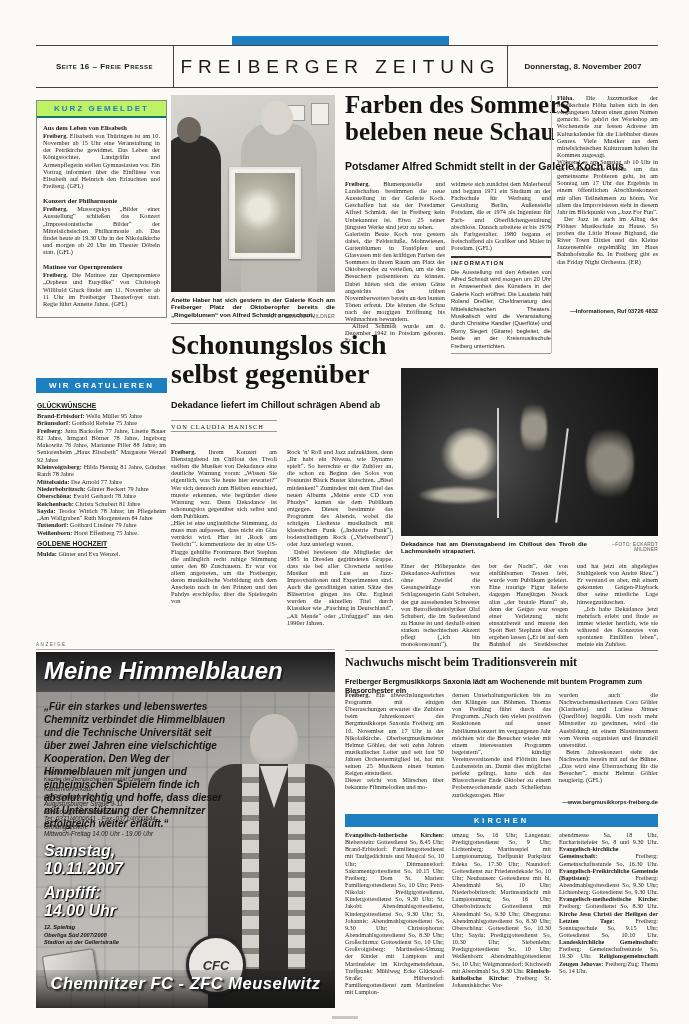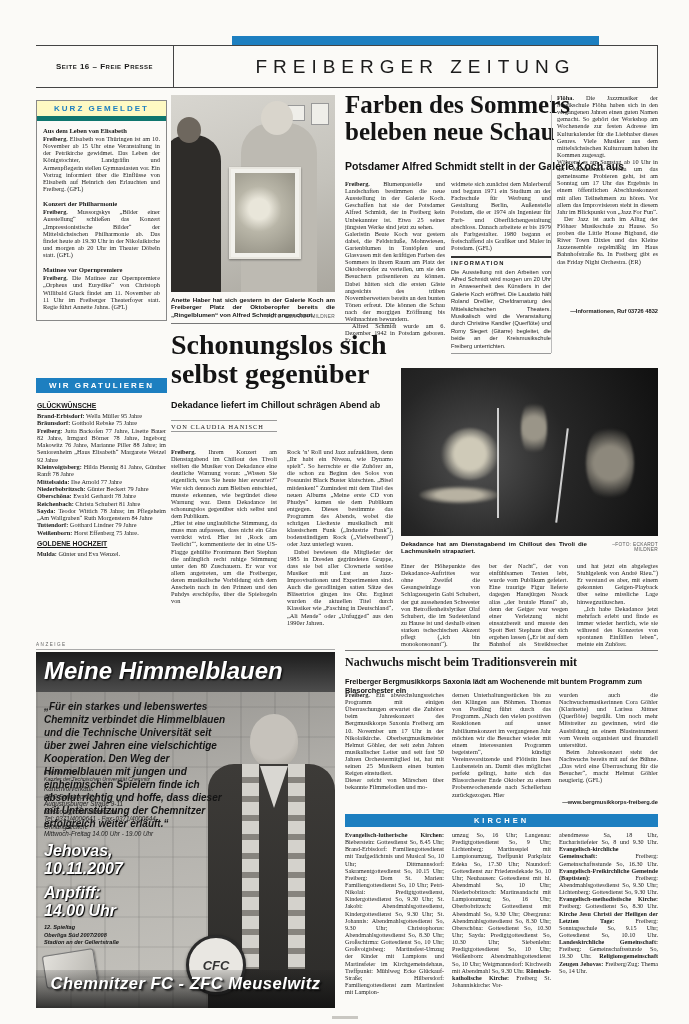--- a/index.html
+++ b/index.html
@@ -16,21 +16,21 @@
   .mast-right{width:150px;font-family:"Liberation Sans",sans-serif;font-weight:bold;font-size:8px}
   
   .serif-body{font-size:6.3px;line-height:1.13;text-align:justify;overflow:hidden}
   .serif-body p + p{text-indent:7px}
   .credit{font-family:"Liberation Sans",sans-serif;font-size:4.8px;color:#555;text-align:right;text-transform:uppercase;letter-spacing:.3px}
   .hrule{position:absolute;height:1px;background:#777}
   .vrule{position:absolute;width:1px;background:#bbb}
   
   .kurz{position:absolute;left:36px;top:100px;width:131px;border:1px solid #888;background:#fbfaf7}
   .rail-head{font-family:"Liberation Sans",sans-serif;font-weight:bold;font-size:8px;letter-spacing:2px;text-transform:uppercase;text-align:center;padding:3px 0}
-  .kurz .rail-head{background:#fef9c3;color:var(--accent);border-bottom:5px solid #0f766e}
+  .kurz .rail-head{background:#bef264;color:var(--accent);border-bottom:2px solid #0f766e}
   .kurz-body{padding:6px 6px 2px 6px}
   .brief{margin-bottom:8px}
   .brief-title{font-weight:bold;font-size:6.6px;line-height:1.2}
   .brief-text{font-size:6.3px;line-height:1.14;text-align:justify}
   .grat{position:absolute;left:36px;top:378px;width:131px}
   .grat .rail-head{background:var(--accent);color:#fff}
   .grat-body{padding:5px 1px}
   .subhead-u{font-family:"Liberation Sans",sans-serif;font-weight:bold;font-size:6.8px;text-transform:uppercase;text-decoration:underline;margin:4px 0 3px}
   .entry{font-size:6.3px;line-height:1.16;text-align:justify}
   
@@ -83,20 +83,21 @@
 </style>
 </head>
 <body>
 
 <header class="masthead">
   <div class="mast-cell mast-left">Seite 16 – Freie Presse</div>
   <div class="mast-cell mast-center">
     <div class="blue-bar"></div>
     <div class="mast-title">Freiberger Zeitung</div>
   </div>
+  <div class="mast-cell mast-right">Donnerstag, 8. November 2007</div>
 </header>
 
 <section class="kurz">
   <div class="rail-head">Kurz gemeldet</div>
   <div class="kurz-body">
 
       <div class="brief">
         <div class="brief-title">Aus dem Leben von Elisabeth</div>
         <p class="brief-text"><b class="lead">Freiberg.</b> <span>Elisabeth von Thüringen ist am 10. November ab 15 Uhr eine Veranstaltung in der Petrikirche gewidmet. Das Leben der Königstochter, Landgräfin und Armenpflegerin stellen Gymnasiasten vor. Ein Vortrag informiert über die Einflüsse von Elisabeth auf Heinrich den Erlauchten und Freiberg. (GFL)</span></p>
       </div>
@@ -298,21 +299,21 @@
 
   <div>Kartenvorverkauf:</div>
       <div>CFC-Fanshop City</div>
       <div>Augustusburger Straße 9-11</div>
       <div>fanshop@chemnitzerfc.de</div>
       <div>Tel: 0371/4000641 - Fax: 0371/4000644</div>
       <div>Öffnungszeiten:</div>
       <div>Mittwoch-Freitag 14.00 Uhr - 19.00 Uhr</div>
     </div>
   <div class="ad-big" style="top:190px">
-    <div>Jehovas,</div>
+    <div>Samstag,</div>
     <div>10.11.2007</div>
   </div>
   <div class="ad-big" style="top:232px">
     <div>Anpfiff:</div>
     <div>14.00 Uhr</div>
   </div>
   <div class="ad-meta">
 
   <div>12. Spieltag</div>
       <div>Oberliga Süd 2007/2008</div>

